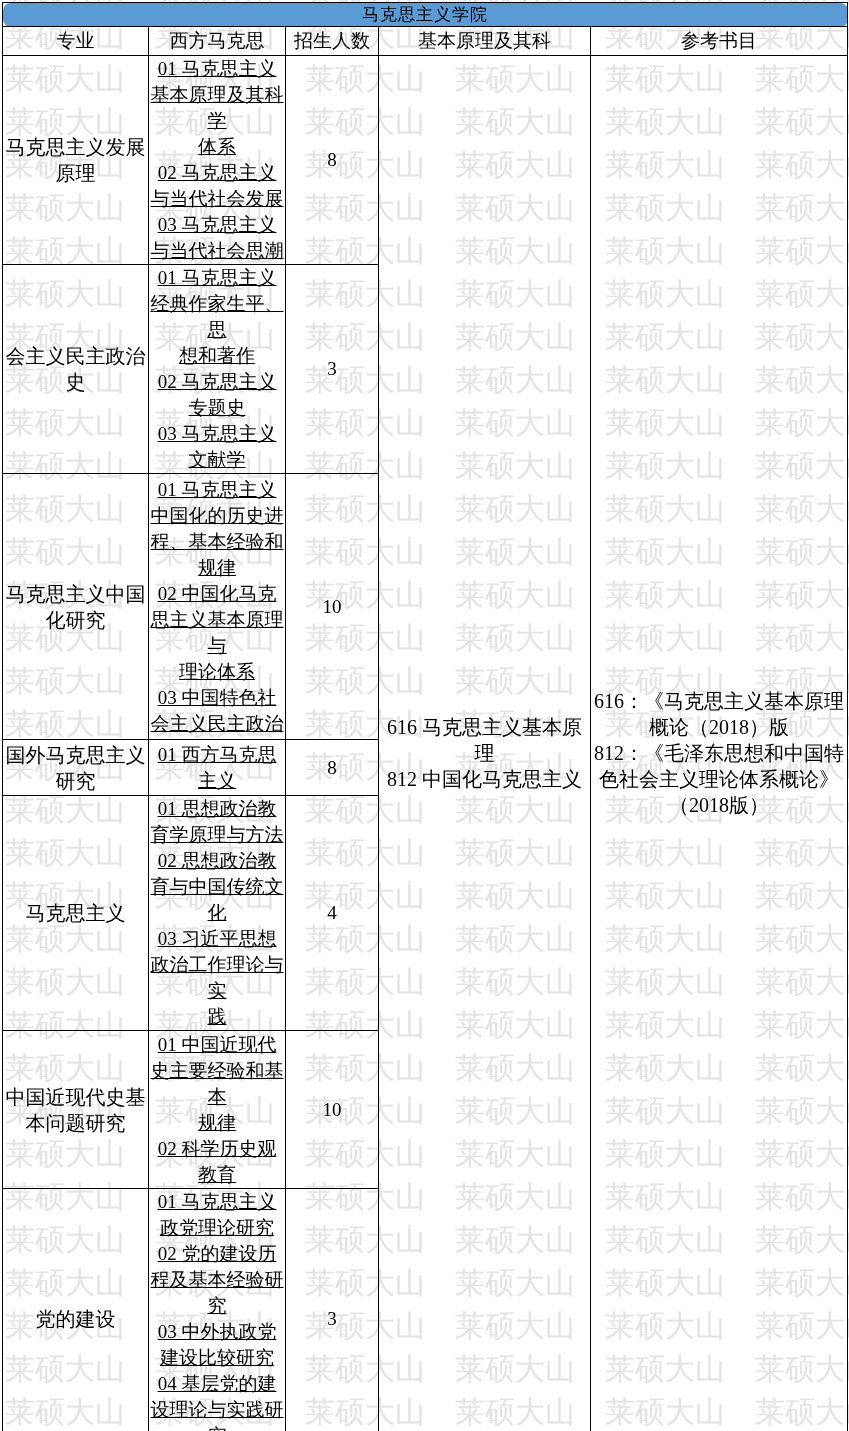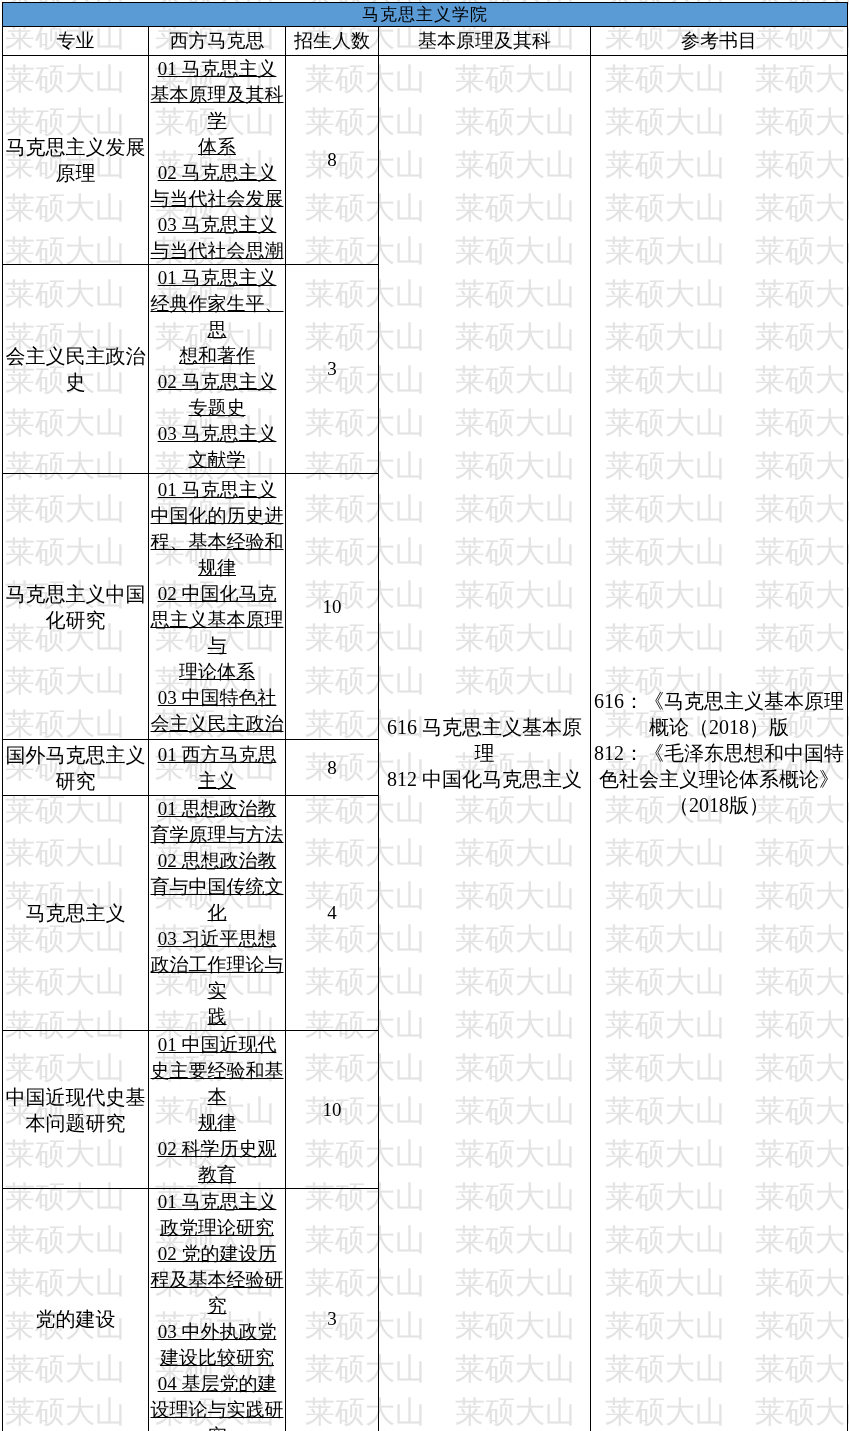--- a/index.html
+++ b/index.html
@@ -81,21 +81,21 @@
     <colgroup>
       <col style="width:146px">
       <col style="width:137px">
       <col style="width:93px">
       <col style="width:212px">
       <col style="width:257px">
     </colgroup>
 
     <tbody>
         <tr>
-      <td colspan="5" class="title-cell" id="title-cell" style="background: rgb(91, 155, 213);">马克思主义学院</td>
+      <td colspan="5" class="title-cell" id="title-cell" style="background: rgb(91, 155, 213); border-radius: 8px;">马克思主义学院</td>
     </tr>
 
     <tr class="head-row">
       <th>专业</th>
       <th>西方马克思</th>
       <th>招生人数</th>
       <th>基本原理及其科</th>
       <th>参考书目</th>
     </tr>
 

